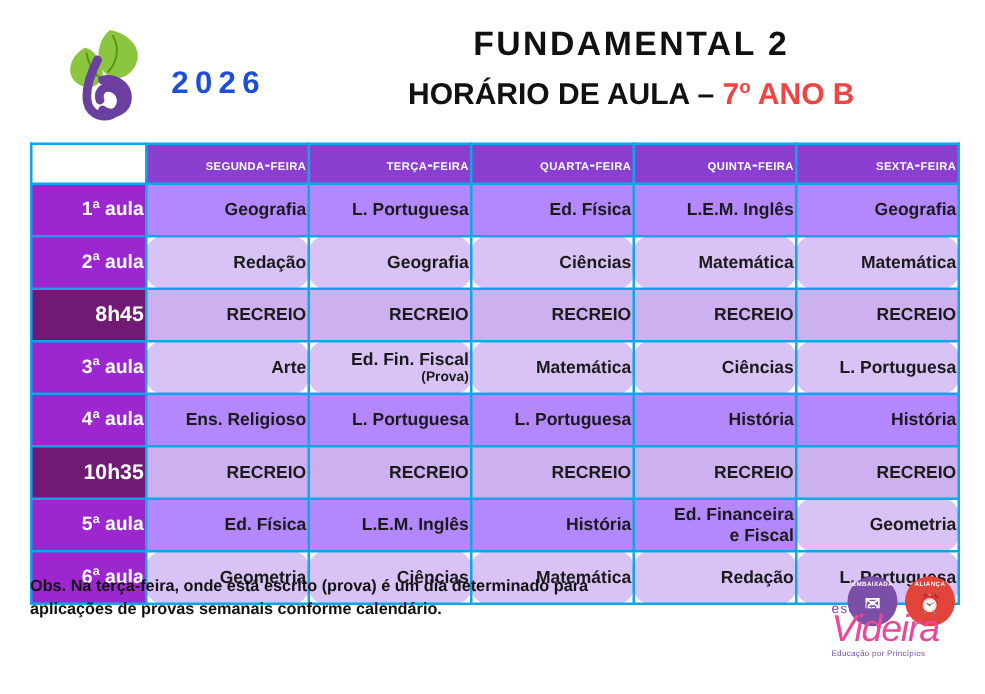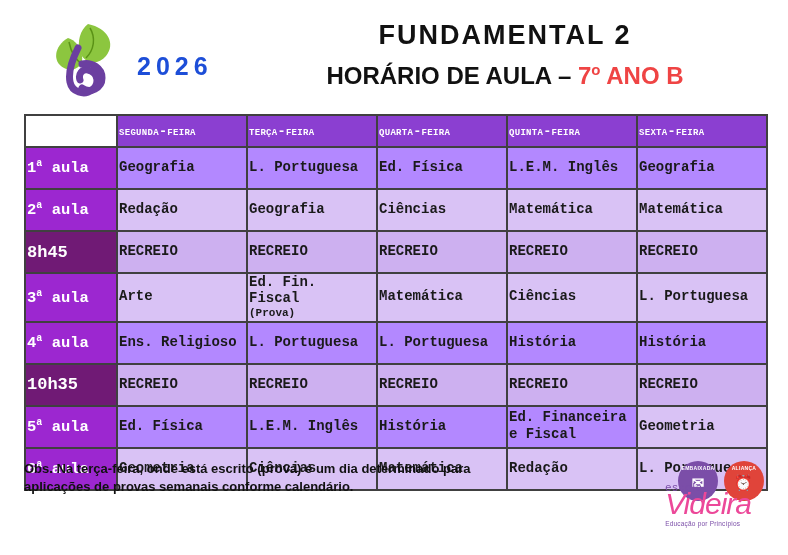--- a/index.html
+++ b/index.html
@@ -77,24 +77,24 @@
   
   table.schedule {
     position: absolute;
     left: 24px;
     top: 114px;
     border-collapse: collapse;
     width: 744px;
     table-layout: fixed;
   }
   table.schedule td, table.schedule th {
-    border: 2px solid #404040;
-    text-align: left;
+    border: 2px solid #0ea5e9;
+    text-align: right;
     vertical-align: middle;
-    font-family: Liberation Mono, monospace;
+    font-family: Liberation Sans, sans-serif;
   }
   th.corner {
     width: 88px;
     background: #ffffff;
     border: none;
   }
   th.dayhead {
     background: #8b3fd1;
     color: #ffffff;
     font-size: 13.5px;
@@ -119,20 +119,21 @@
   td.cell {
     background: #b388ff;
     color: #1a1a1a;
     font-size: 14px;
     font-weight: bold;
     height: 38px;
     line-height: 1.12;
   }
   td.cell.light {
     background: #d9c2f5;
+    border-radius: 13px;
   }
   td.cell .sub {
     display: block;
     font-size: 11px;
     font-weight: bold;
     margin-top: 1px;
   }
   tr.break td.cell {
     background: #cdb0f0;
   }

